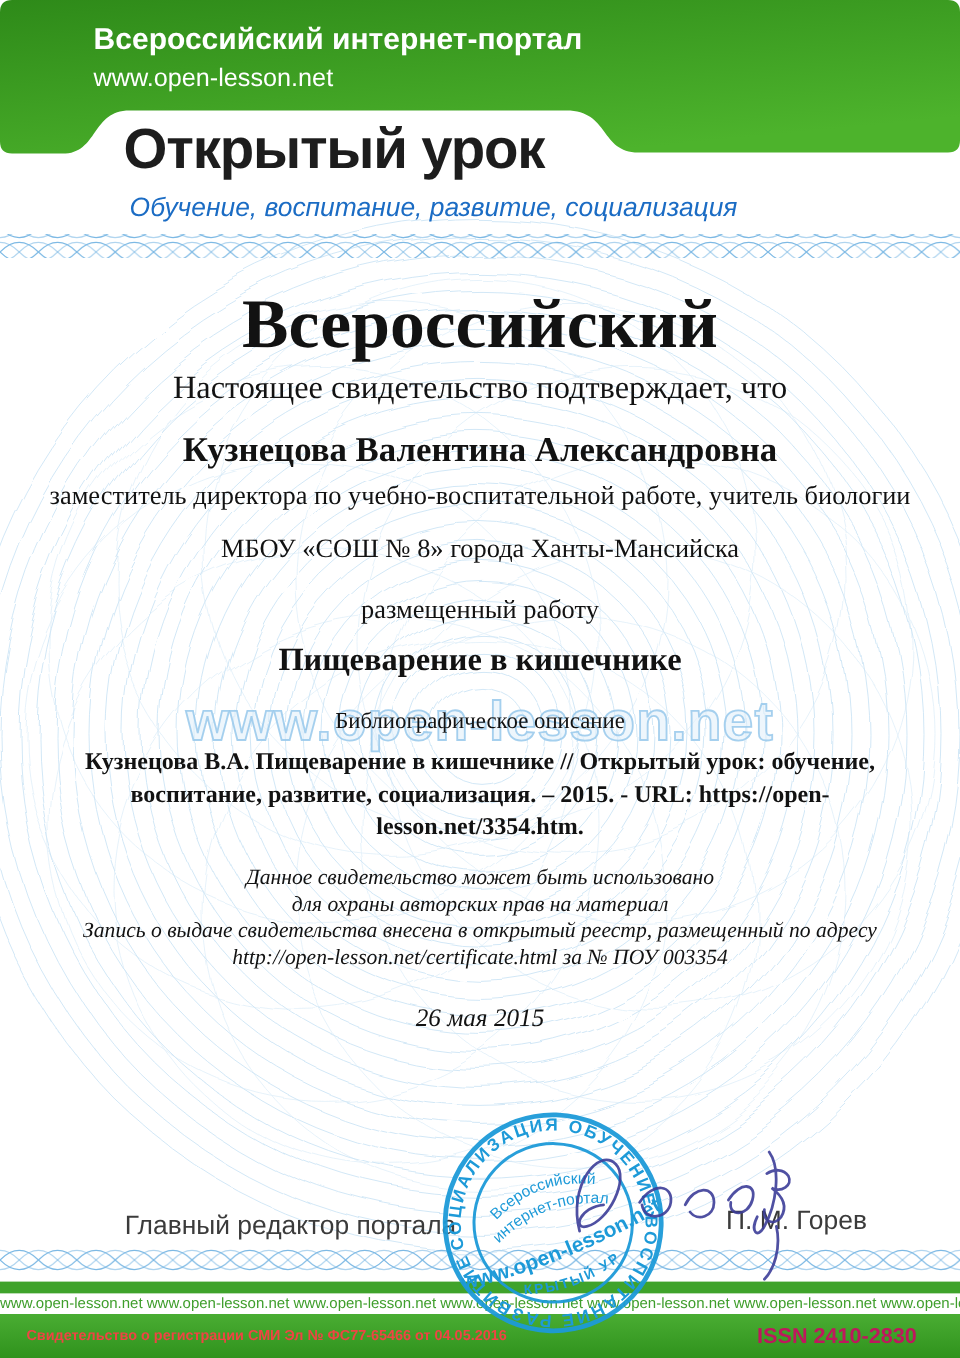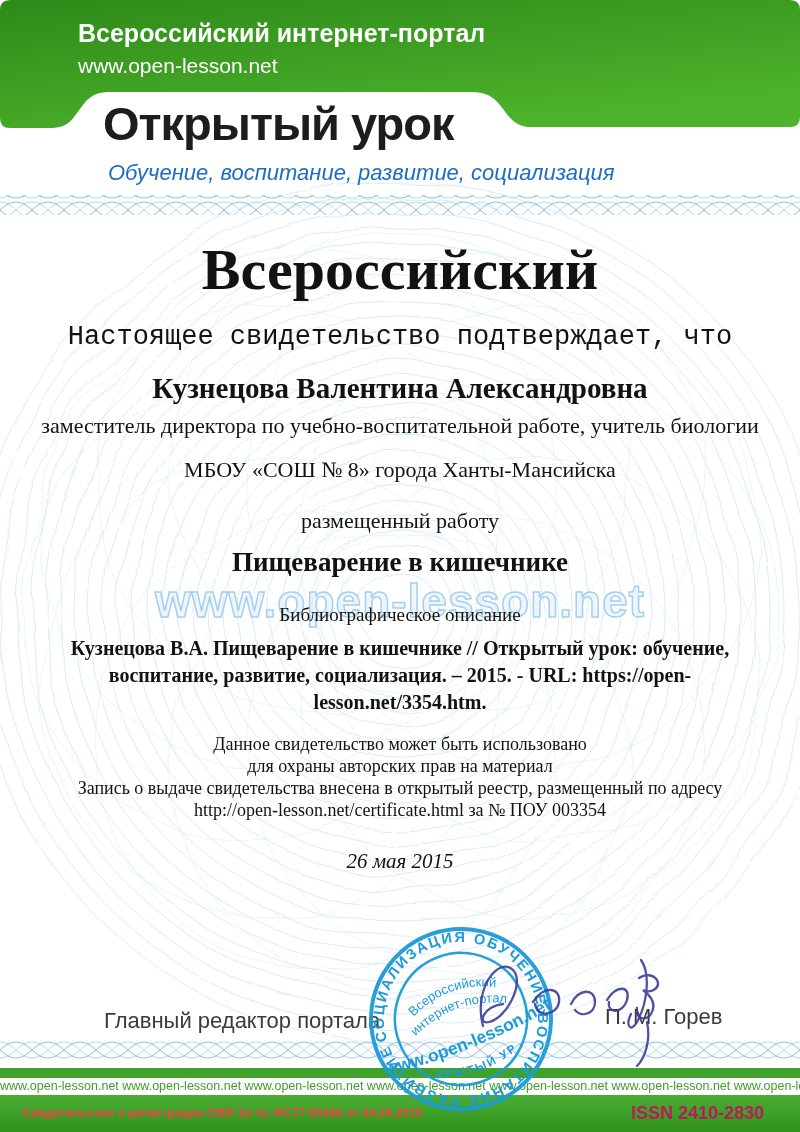--- a/index.html
+++ b/index.html
@@ -18,29 +18,29 @@
 
   
   .watermark{position:absolute;left:0;top:574px;width:100%;text-align:center;z-index:1;
              font-size:46px;font-weight:700;letter-spacing:1px;
              color:rgba(224,238,249,0.55);-webkit-text-stroke:1.5px rgba(150,200,235,0.85);}
 
   
   .content{position:absolute;left:30px;right:30px;top:238px;z-index:2;text-align:center;
            font-family:"Liberation Serif",serif;color:#121212;}
   .cert-title{font-size:58px;font-weight:700;line-height:1.1;}
-  .confirm{font-size:27px;margin-top:20px;font-family:Liberation Mono, monospace;}
+  .confirm{font-size:27px;margin-top:6px;}
   .name{font-size:29px;font-weight:700;margin-top:20px;text-align:center;}
   .position{font-size:22px;line-height:1.16;margin:8px auto 0;width:720px;}
   .school{font-size:22px;margin-top:19px;}
   .action{font-size:22px;margin-top:25px;}
   .work{font-size:27px;font-weight:700;margin-top:13px;}
   .bib-head{font-size:19px;margin-top:26px;}
   .bib{font-size:20px;font-weight:700;line-height:1.35;margin:9px auto 0;width:712px;}
-  .fine{font-size:18px;line-height:1.22;margin-top:18px;}
+  .fine{font-size:18px;line-height:1.22;margin-top:18px;font-style:italic;}
   .date{font-size:21px;font-style:italic;margin-top:27px;}
 
   
   .editor-label{position:absolute;left:104px;top:1008px;z-index:2;font-size:22px;color:#3b3b3b;}
   .signer-label{position:absolute;left:605px;top:1004px;z-index:2;font-size:22px;color:#3b3b3b;}
   .stamp{position:absolute;left:366px;top:924px;z-index:4;transform:rotate(-20deg);}
   .sign{position:absolute;left:455px;top:930px;z-index:5;}
 
   .bar1{position:absolute;left:0;top:1068px;width:800px;height:10px;background:#3fa32b;z-index:3;}
   .urlstrip{position:absolute;left:0;top:1078px;width:800px;height:17px;background:#fff;z-index:3;

